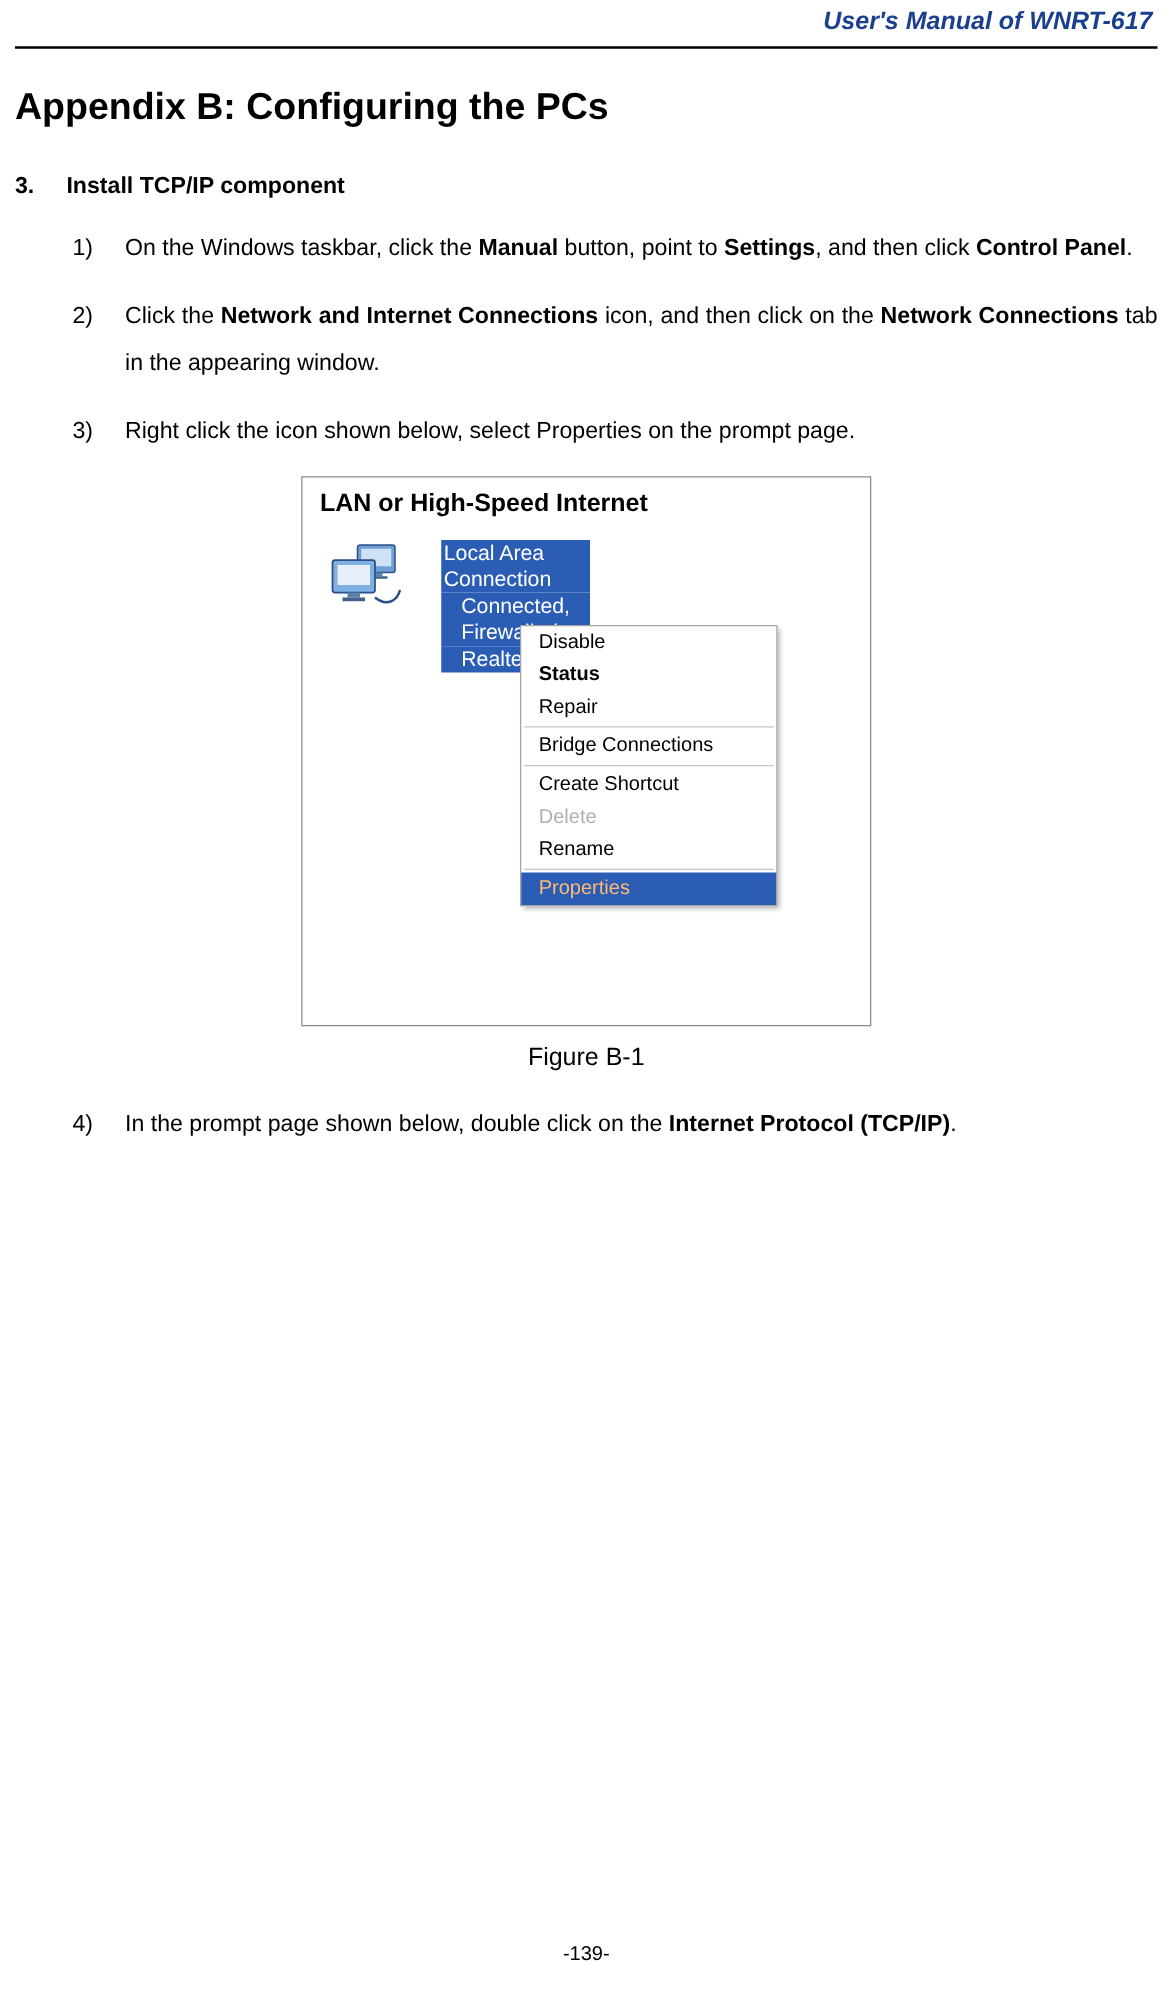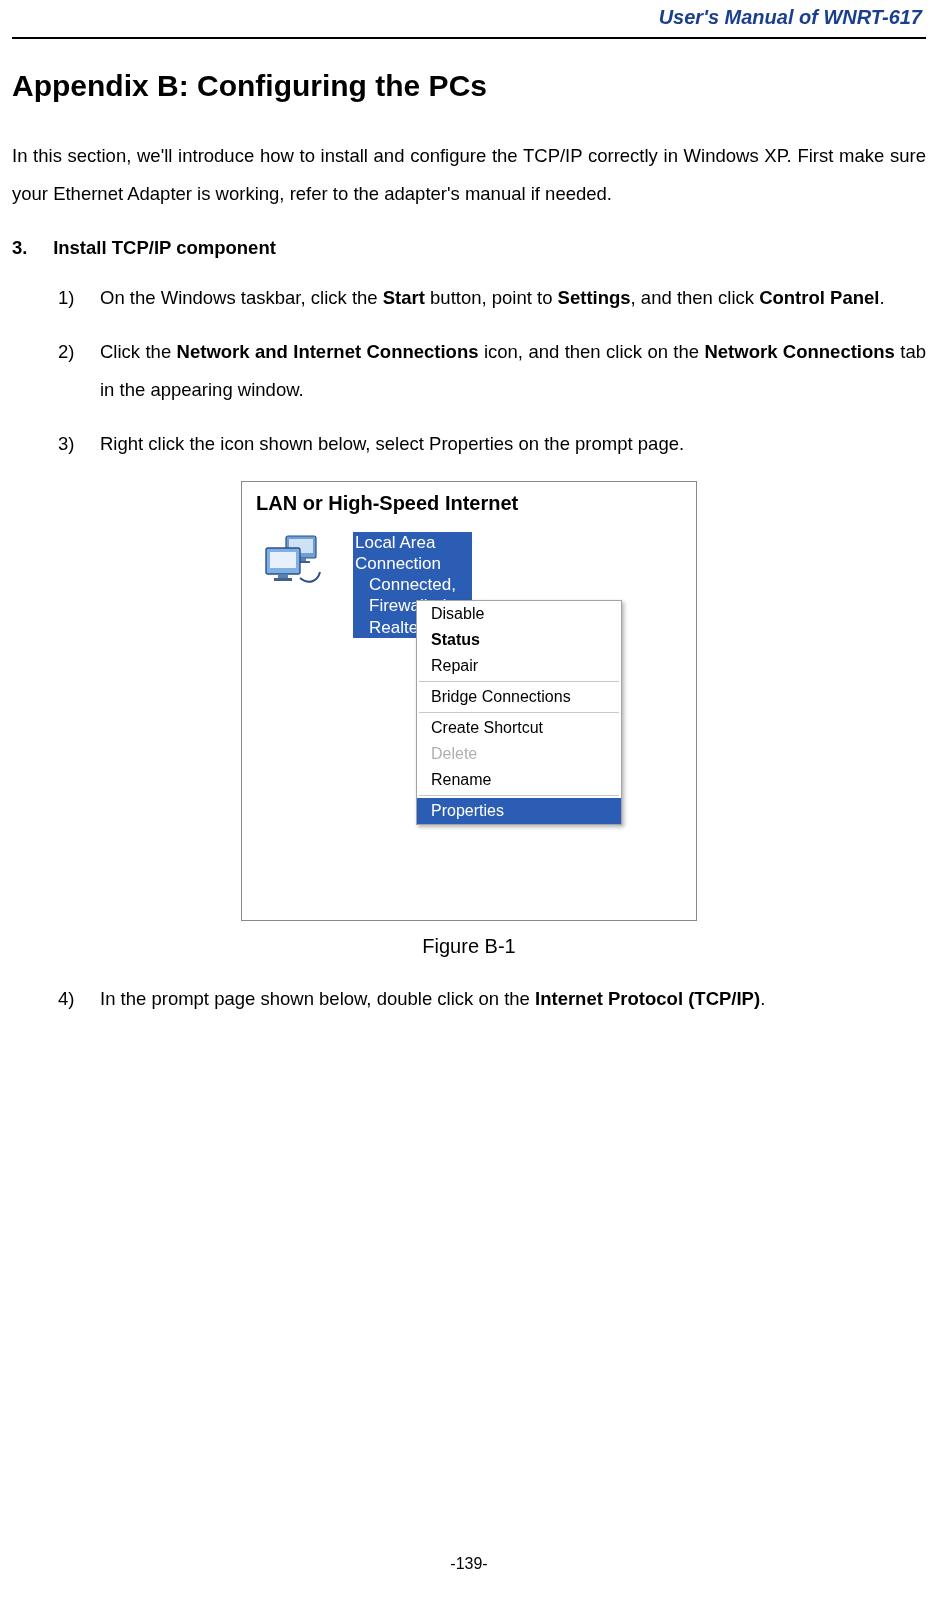--- a/index.html
+++ b/index.html
@@ -146,44 +146,43 @@
   }
   .menu-item.bold { font-weight: bold; }
   .menu-item.disabled { color: #b0b0b0; }
   .menu-sep {
     height: 1px;
     background: #c8c8c8;
     margin: 2px 2px;
   }
   .menu-item.highlight {
     background: #2c5db5;
-    color: #ffffff;
+    color: #fdba74;
   }
 </style>
 </head>
 <body>
 
 <div class="page">
 
   <div class="header-title">User's Manual of WNRT-617</div>
   <hr class="header-rule">
 
   <h1 class="appendix-title">Appendix B: Configuring the PCs</h1>
 
-  <p class="intro">In this section, we'll introduce how to install and configure the TCP/IP correctly in Windows XP. First make sure your Ethernet Adapter is working, refer to the adapter's manual if needed.</p>
 
   <p class="section-line">
     <span class="section-num">3.</span>
     <span>Install TCP/IP component</span>
   </p>
 
   <ol class="steps">
     <li>
       <span class="num">1)</span>
-      <span>On the Windows taskbar, click the </span><span class="b">Start</span><span> button, point to </span><span class="b">Settings</span><span>, and then click </span><span class="b">Control Panel</span><span>.</span>
+      <span>On the Windows taskbar, click the </span><span class="b">Manual</span><span> button, point to </span><span class="b">Settings</span><span>, and then click </span><span class="b">Control Panel</span><span>.</span>
     </li>
     <li>
       <span class="num">2)</span>
       <span>Click the </span><span class="b">Network and Internet Connections</span><span> icon, and then click on the </span><span class="b">Network Connections</span><span> tab in the appearing window.</span>
     </li>
     <li>
       <span class="num">3)</span>
       <span>Right click the icon shown below, select Properties on the prompt page.</span>
     </li>
   </ol>

